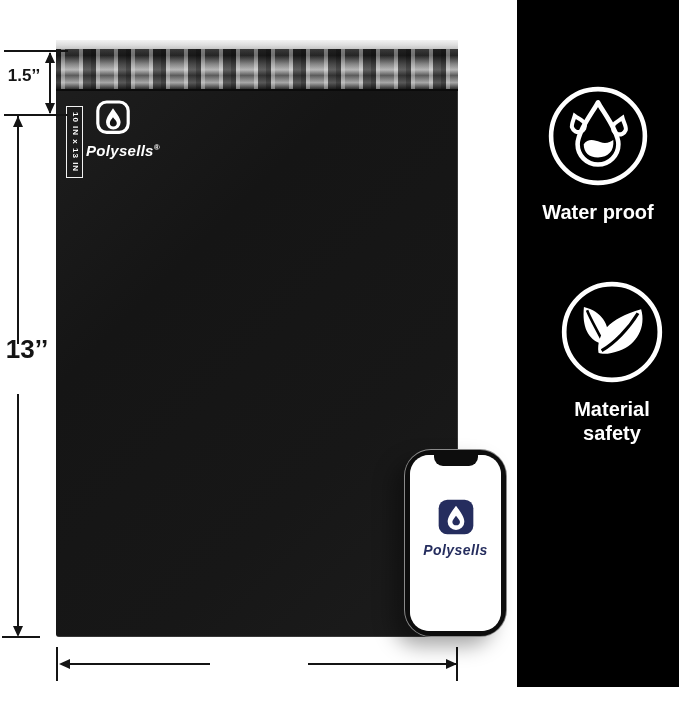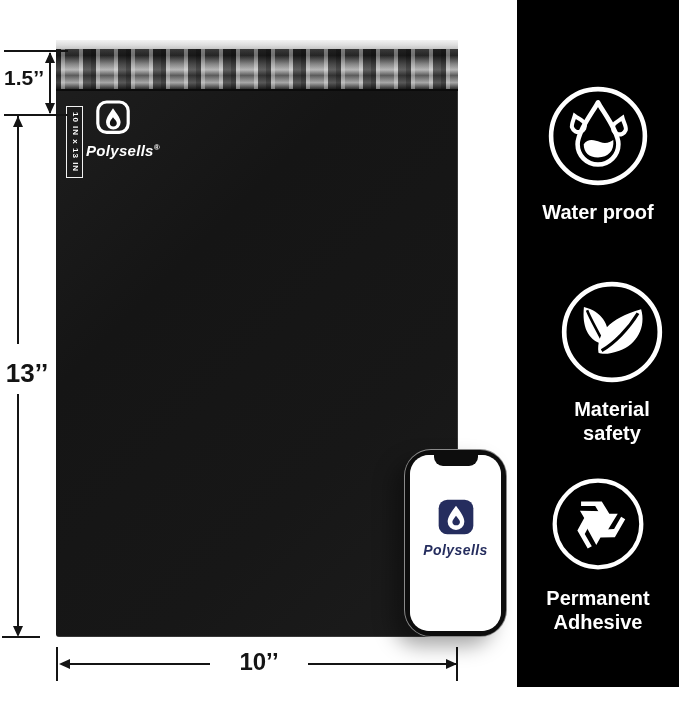--- a/index.html
+++ b/index.html
@@ -109,36 +109,35 @@
       </svg>
       <div class="phone-brand">Polysells</div>
     </div>
   </div>
 
   <div class="dline" style="left:4px; top:50px; width:64px; height:2px;"></div>
   <div class="dline" style="left:4px; top:114px; width:64px; height:2px;"></div>
   <div class="dline" style="left:49px; top:53px; width:2px; height:60px;"></div>
   <div class="arr up" style="left:45px; top:52px;"></div>
   <div class="arr down" style="left:45px; top:103px;"></div>
-  <div class="dim-label" style="left:0; top:66px; width:48px; font-size:21px;">1.5’’</div>
+  <div class="dim-label" style="left:0; top:66px; width:48px; font-size:17px;">1.5’’</div>
 
   <div class="dline" style="left:17px; top:116px; width:2px; height:228px;"></div>
   <div class="dline" style="left:17px; top:394px; width:2px; height:234px;"></div>
   <div class="arr up" style="left:13px; top:116px;"></div>
   <div class="arr down" style="left:13px; top:626px;"></div>
   <div class="dline" style="left:2px; top:636px; width:38px; height:2px;"></div>
-  <div class="dim-label" style="left:0; top:358px; width:54px; font-size:26px;">13’’</div>
+  <div class="dim-label" style="left:0; top:334px; width:54px; font-size:26px;">13’’</div>
 
   <div class="dline" style="left:56px; top:647px; width:2px; height:34px;"></div>
   <div class="dline" style="left:456px; top:647px; width:2px; height:34px;"></div>
   <div class="dline" style="left:62px; top:663px; width:148px; height:2px;"></div>
   <div class="dline" style="left:308px; top:663px; width:148px; height:2px;"></div>
   <div class="arr left" style="left:59px; top:659px;"></div>
   <div class="arr right" style="left:446px; top:659px;"></div>
-  <div class="dim-label" style="left:210px; top:648px; width:98px; font-size:24px;">10’’</div>
 
   <div class="sidebar">
 
     <div class="feature" style="top:84px;">
       <svg width="104" height="104" viewBox="0 0 102 102" style="margin-bottom:12px;">
         <circle cx="51" cy="51" r="46" fill="none" stroke="#fff" stroke-width="4.5"></circle>
         <path d="M51 18 C47 26 31 46 31 59 A20 20 0 0 0 71 59 C71 46 55 26 51 18 Z" fill="none" stroke="#fff" stroke-width="4.5" stroke-linejoin="round"></path>
         <path d="M37 59 C41 53 48 55 53 57 C59 59 63 57 66 55 C67 66 61 72 51 72 C42 72 37 67 37 59 Z" fill="#fff"></path>
         <path d="M30 31 C28 34 24 38 24 41 A6.5 6.5 0 0 0 37 41 C37 38 32 34 30 31 Z" fill="none" stroke="#fff" stroke-width="4" transform="rotate(-18 30 37)"></path>
         <path d="M73 33 C71 36 67 40 67 43 A6.5 6.5 0 0 0 80 43 C80 40 75 36 73 33 Z" fill="none" stroke="#fff" stroke-width="4" transform="rotate(20 73 39)"></path>
@@ -150,26 +149,15 @@
       <svg width="106" height="106" viewBox="0 0 102 102" style="margin-bottom:12px;">
         <circle cx="51" cy="51" r="46" fill="none" stroke="#fff" stroke-width="4.5"></circle>
         <path d="M40 62 C28 58 22 46 24 27 C41 31 49 44 47 58 C45 62 42 63 40 62 Z" fill="#fff"></path>
         <path d="M42 60 C36 48 30 38 27 30" fill="none" stroke="#000" stroke-width="2.5"></path>
         <path d="M38 71 C36 52 48 38 79 29 C84 46 75 63 58 69 C50 72 42 73 38 71 Z" fill="#fff"></path>
         <path d="M41 69 C53 62 67 48 76 33" fill="none" stroke="#000" stroke-width="3"></path>
       </svg>
       <div class="feature-label">Material safety</div>
     </div>
 
-    <div class="feature" style="top:476px;">
-      <svg width="96" height="96" viewBox="0 0 102 102" style="margin-bottom:14px;">
-        <circle cx="51" cy="51" r="46" fill="none" stroke="#fff" stroke-width="4.5"></circle>
-        <g fill="#fff">
-          <path d="M33 27 H55 L63 40 H72 L58 63 L44 40 H53 L48 32 H33 Z"></path>
-          <path d="M33 27 H55 L63 40 H72 L58 63 L44 40 H53 L48 32 H33 Z" transform="rotate(120 51 50)"></path>
-          <path d="M33 27 H55 L63 40 H72 L58 63 L44 40 H53 L48 32 H33 Z" transform="rotate(240 51 50)"></path>
-        </g>
-      </svg>
-      <div class="feature-label">Permanent Adhesive</div>
-    </div>
 
   </div>
 </div>
 
 </body></html>

